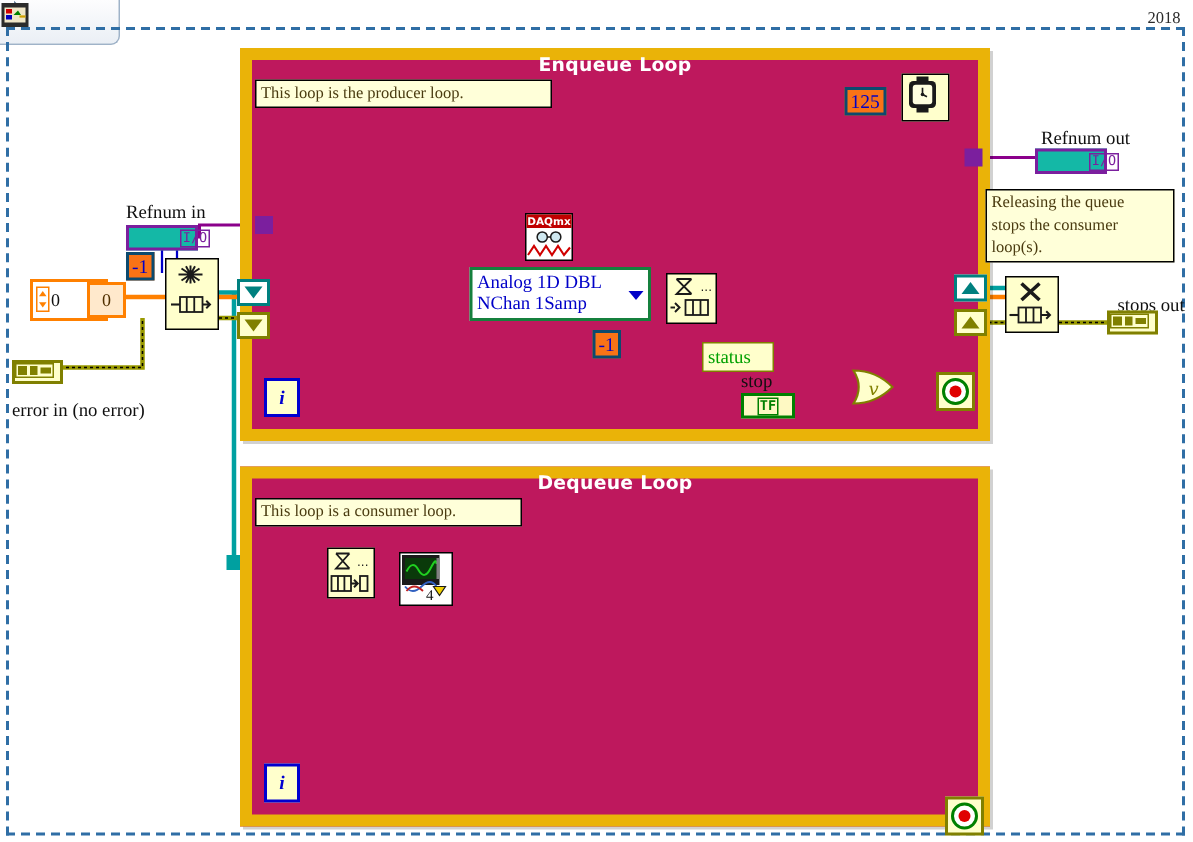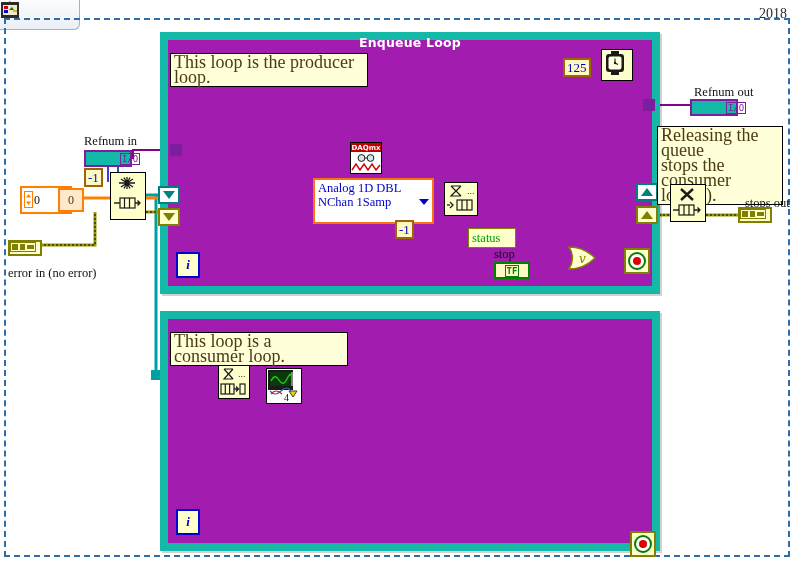--- a/index.html
+++ b/index.html
@@ -12,49 +12,49 @@
     background:linear-gradient(#fdfdfe,#eaeff5);
     border:1px solid #9fb3c8;border-top:none;border-left:none;
     border-radius:0 0 6px 0;display:flex;align-items:center;gap:5px;padding-left:6px;
     box-sizing:border-box;}
   #toolbar .tb{width:20px;height:20px;display:flex;align-items:center;justify-content:center;}
 
   
   #diagram-border{left:4px;top:18px;width:786px;height:539px;
     border:2px dashed #2f6ea5;box-sizing:border-box;}
 
-  #year{right:8px;top:6px;font-size:14px;color:#2b2b2b;
+  #year{right:8px;top:6px;font-size:11px;color:#2b2b2b;
         font-family:"Liberation Serif","DejaVu Serif",serif;text-align:center;}
 
   
-  .loop{background:#a21caf;border:8px solid #14b8a6;box-sizing:border-box;
+  .loop{background:#be185d;border:8px solid #eab308;box-sizing:border-box;
         box-shadow:2px 2px 0 rgba(0,0,0,.18);}
   .loop-title{position:absolute;left:0;top:-8px;width:100%;height:22px;
         color:#ffffff;font-size:12.5px;font-weight:bold;text-align:center;
         line-height:22px;letter-spacing:.2px;}
   #enqueue-loop{left:160px;top:32px;width:500px;height:262px;}
   #dequeue-loop{left:160px;top:311px;width:500px;height:240px;}
 
   
   .iter{width:20px;height:22px;border:2px solid #0000d0;background:#ffffcc;
         color:#0000d0;font-size:13px;font-weight:bold;font-style:italic;
         display:flex;align-items:center;justify-content:center;
         font-family:"Liberation Serif","DejaVu Serif",serif;}
 
   
   .comment{background:#ffffd9;border:1px solid #000000;color:#4a3b10;
-        font-size:18px;line-height:15px;padding:1px 3px;
+        font-size:11px;line-height:15px;padding:1px 3px;
         font-family:"Liberation Serif","DejaVu Serif",serif;white-space:pre-line;}
 
   
   .lbl{font-size:12.5px;color:#101010;
        font-family:"Liberation Serif","DejaVu Serif",serif;white-space:nowrap;}
 
   
-  .const-blue{border:2px solid #a16207;background:#fef9c3;color:#0000c8;
+  .const-blue{border:2px solid #0c4a6e;background:#f97316;color:#0000c8;
         font-size:13px;padding:0 2px;line-height:15px;
         font-family:"Liberation Serif","DejaVu Serif",serif;}
 
   
   .term{box-sizing:border-box;display:flex;align-items:center;justify-content:center;}
   .term-io{border:2px solid #7b1f9e;background:#14b8a6;padding-left:44px;}
   .term-io .inner{border:1px solid #7b1f9e;color:#7b1f9e;font-size:9px;
         font-family:"DejaVu Sans Mono","Liberation Mono",monospace;padding:0 1px;line-height:10px;}
   .term-err{border:2px solid #808000;background:#ffffcc;}
   .term-tf{border:2px solid #008000;background:#fef9c3;}
@@ -68,22 +68,22 @@
   .const-num{border:2px solid #ff8000;background:#ffe9cc;color:#503000;
         font-size:12px;display:flex;align-items:center;justify-content:center;
         font-family:"Liberation Serif","DejaVu Serif",serif;}
 
   
   .node{background:#ffffcc;border:1px solid #000000;box-sizing:border-box;
         position:absolute;display:flex;align-items:center;justify-content:center;}
   .node-daq{background:#ffffff;border:1px solid #000000;}
 
   
-  .ring{border:2px solid #f97316;background:#ffffff;color:#0000c8;
-        font-size:12.5px;line-height:14px;padding:1px 14px 13px 3px;
+  .ring{border:2px solid #15803d;background:#ffffff;color:#0000c8;
+        font-size:12.5px;line-height:14px;padding:1px 14px 3px 3px;
         font-family:"Liberation Serif","DejaVu Serif",serif;position:absolute;}
   .ring .arrow{position:absolute;right:3px;top:50%;margin-top:-2px;
         width:0;height:0;border-left:5px solid transparent;border-right:5px solid transparent;
         border-top:6px solid #0000c8;}
 
   
   .ind-status{border:1px solid #808000;background:#ffffcc;color:#00a000;
         font-size:12.5px;padding:0 3px;display:flex;align-items:center;
         font-family:"Liberation Serif","DejaVu Serif",serif;}
 
@@ -410,20 +410,21 @@
 <div class="abs term term-err" style="left:738px;top:207px;width:34px;height:16px;">
   <svg width="26" height="10" viewBox="0 0 26 10">
     <rect x="0.5" y="0.5" width="25" height="9" fill="#ffffcc" stroke="#808000"></rect>
     <rect x="2" y="2" width="6" height="6" fill="#808000"></rect>
     <rect x="10" y="2" width="5" height="6" fill="#808000"></rect>
     <rect x="17" y="3" width="7" height="4" fill="#808000"></rect>
   </svg>
 </div>
 
 <div class="abs loop" id="dequeue-loop">
+  <div class="loop-title">Dequeue Loop</div>
   <div class="abs iter" style="left:8px;bottom:8px;">i</div>
 </div>
 
 <div class="abs comment" style="left:170px;top:332px;width:170px;">This loop is a consumer loop.</div>
 
 <div class="node" style="left:218px;top:365px;width:32px;height:34px;">
   <svg width="28" height="30" viewBox="0 0 28 30">
     <g stroke="#1a1a1a" stroke-width="1.2" fill="none">
       <path d="M5 3 H14 M5 3 L9.5 8 L5 13 H14 M14 3 L9.5 8 L14 13"></path>
     </g>

